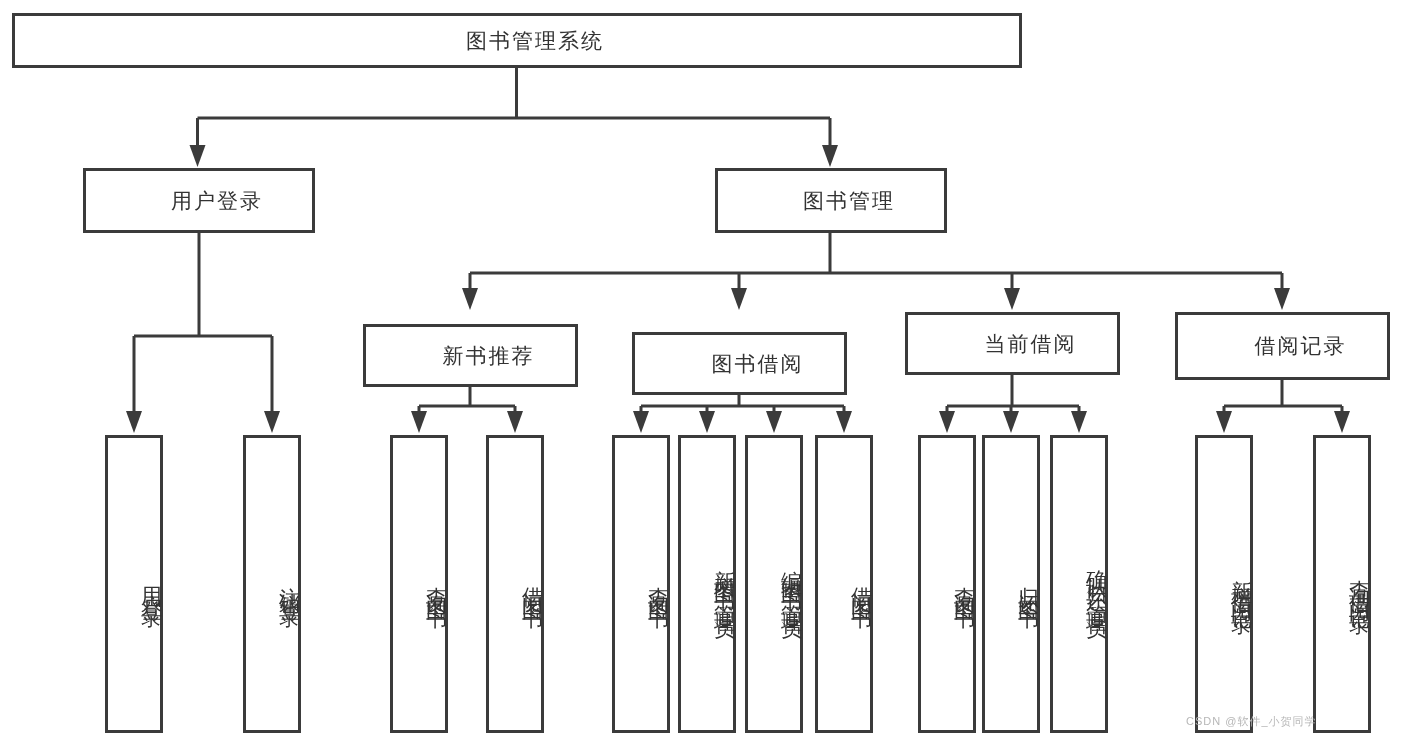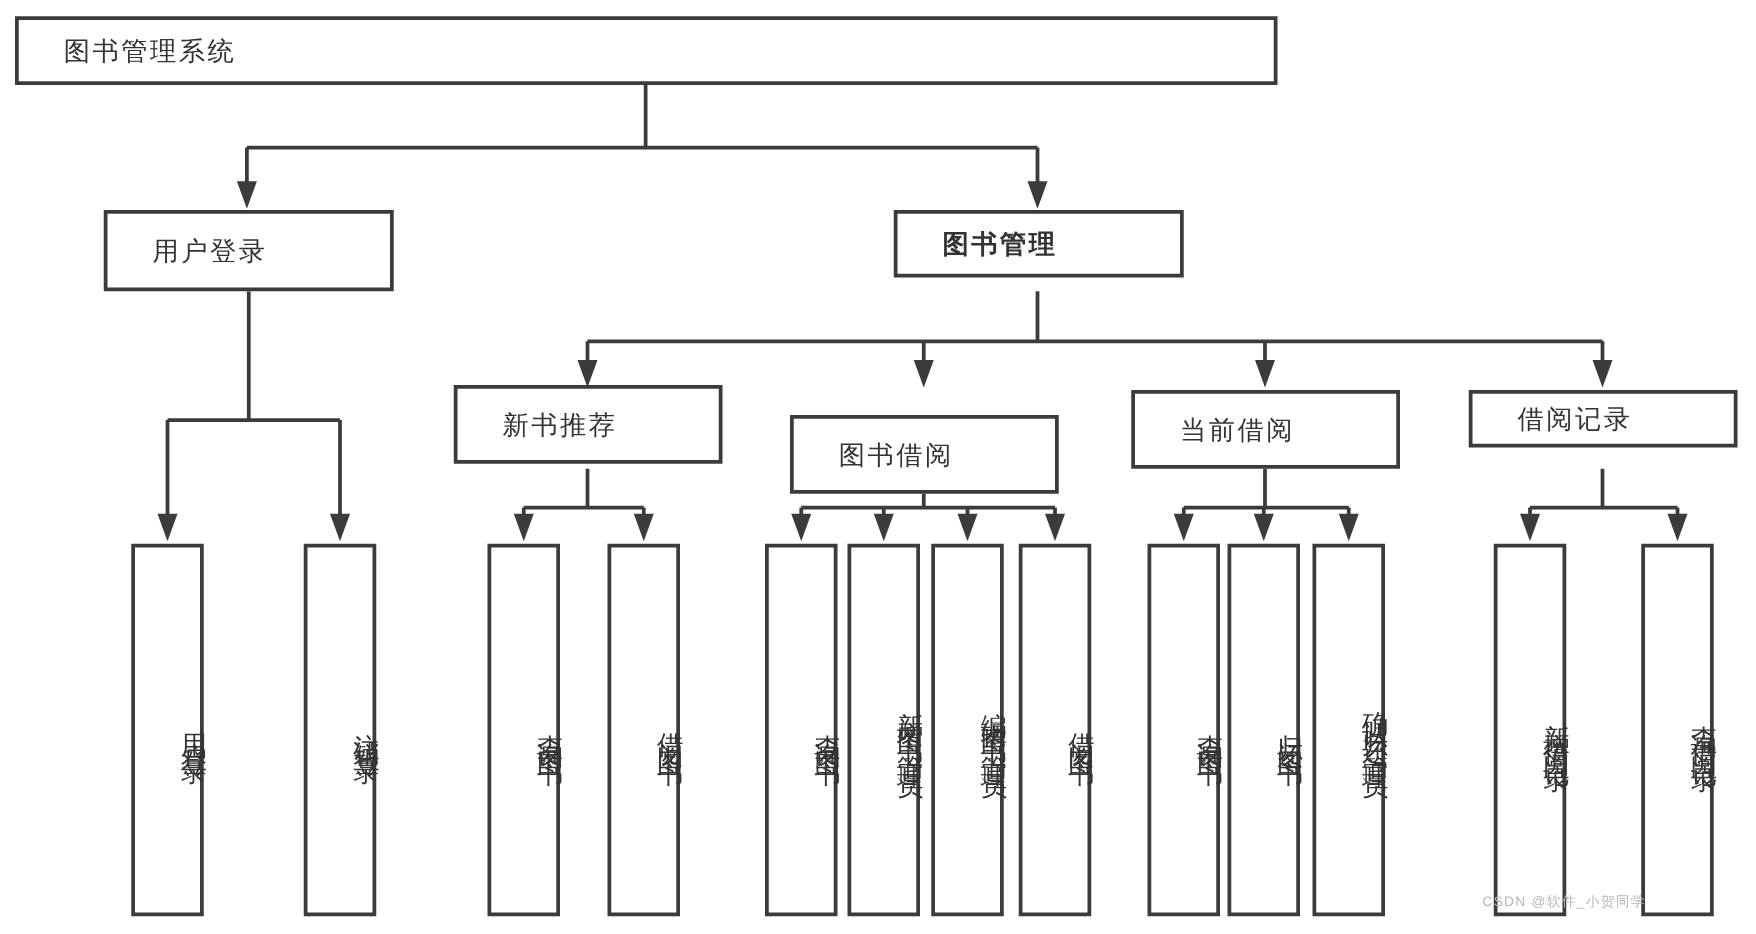--- a/index.html
+++ b/index.html
@@ -10,21 +10,21 @@
   body{
     width:1405px;height:747px;position:relative;background:#fff;
     font-family:"Liberation Sans","DejaVu Sans",sans-serif;color:var(--text);
     overflow:hidden;
   }
   .stage{position:absolute;left:0;top:0;width:1405px;height:747px;}
   svg.connectors{position:absolute;left:0;top:0;color:var(--line);}
   .node{
     position:absolute;box-sizing:border-box;
     background:var(--box-fill);border:3px solid var(--box-border);
-    display:flex;align-items:center;justify-content:flex-start;
+    display:flex;align-items:center;justify-content:center;
     font-size:21px;letter-spacing:2px;white-space:nowrap;
     z-index:2;
     padding-left:36px;
   }
   .leaf{font-size:21px;}
   .leaf .vtext{
     writing-mode:vertical-rl;text-orientation:mixed;
     letter-spacing:7px;line-height:1;white-space:normal;
   }
   .watermark{
@@ -70,34 +70,34 @@
     </g>
   </svg>
 
   <div class="node" style="left:12px;top:13px;width:1010px;height:55px;">
     <span>图书管理系统</span>
   </div>
 
   <div class="node" style="left:83px;top:168px;width:232px;height:65px;">
     <span>用户登录</span>
   </div>
-  <div class="node" style="left:715px;top:168px;width:232px;height:54px;font-weight:bold;">
+  <div class="node" style="left:715px;top:168px;width:232px;height:65px;">
     <span>图书管理</span>
   </div>
 
-  <div class="node" style="left:363px;top:308px;width:215px;height:63px;">
+  <div class="node" style="left:363px;top:324px;width:215px;height:63px;">
     <span>新书推荐</span>
   </div>
   <div class="node" style="left:632px;top:312px;width:215px;height:63px;margin-top:20px;">
     <span>图书借阅</span>
   </div>
   <div class="node" style="left:905px;top:312px;width:215px;height:63px;">
     <span>当前借阅</span>
   </div>
-  <div class="node" style="left:1175px;top:312px;width:215px;height:46px;">
+  <div class="node" style="left:1175px;top:312px;width:215px;height:68px;">
     <span>借阅记录</span>
   </div>
 
   <div class="node leaf" style="left:105px;top:435px;width:58px;height:298px;">
     <span class="vtext">用户登录</span>
   </div>
   <div class="node leaf" style="left:243px;top:435px;width:58px;height:298px;">
     <span class="vtext">注销登录</span>
   </div>
 

